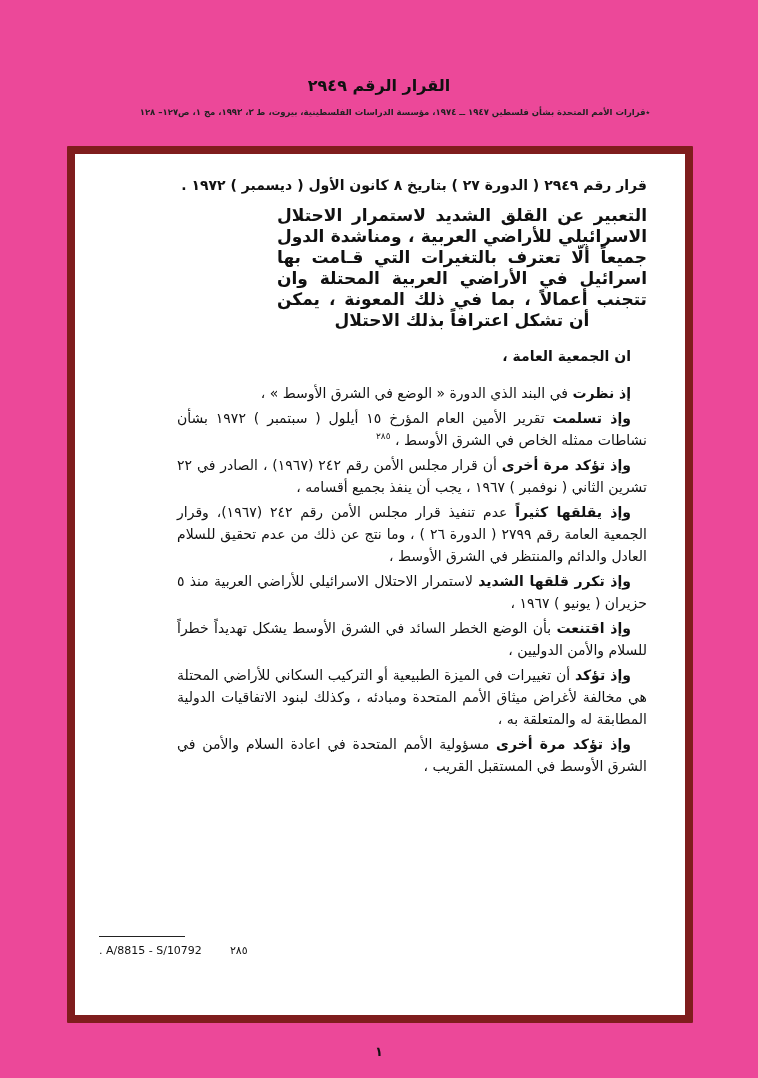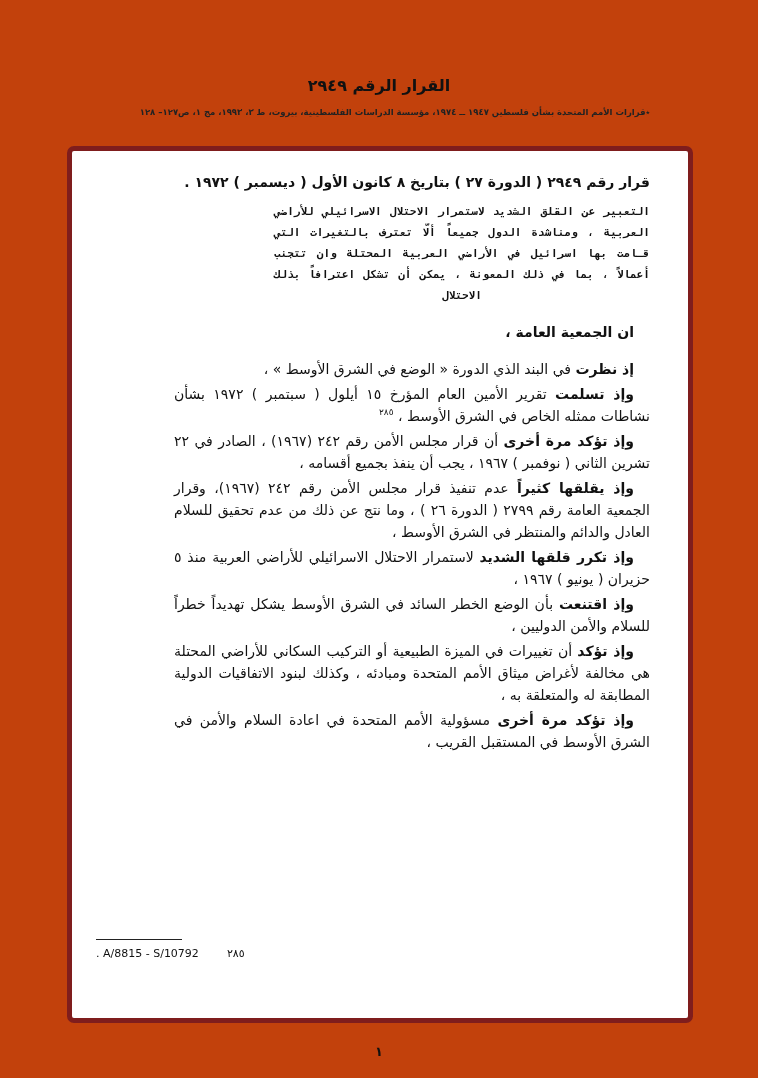--- a/index.html
+++ b/index.html
@@ -3,51 +3,51 @@
 <meta charset="utf-8">
 <style>
   * { margin:0; padding:0; box-sizing:border-box; }
   html,body { background:#ffffff; }
   body {
     width:758px; height:1078px; position:relative;
     font-family:"DejaVu Sans", sans-serif;
     color:#111;
     overflow:hidden;
   }
-  .page { position:absolute; inset:0; background:#c2410c;padding-left:36px; }
+  .page { position:absolute; inset:0; background:#ec4899;padding-left:36px; }
 
   .doc-title {
     position:absolute; top:76px; left:0; width:100%;
     text-align:center; direction:rtl;
     font-size:16px; font-weight:bold; letter-spacing:0.5px;
   }
   .citation {
     position:absolute; top:107px; left:16px; width:100%;
     text-align:center; direction:rtl;
     font-size:8.5px; font-weight:bold; color:#222;
   }
 
   .green-box {
     position:absolute; left:67px; top:146px;
     width:626px; height:877px;
-    border:5px solid #7f1d1d; border-radius:7px;
+    border:8px solid #7f1d1d; border-radius:1px;
     background:#ffffff;
     padding:20px 38px 0 102px;
   }
   .box-content {
     direction:rtl;
     text-align:justify;
     font-size:14px; line-height:22px;
   }
   .res-heading { font-weight:bold; margin-bottom:9px; }
   .res-subject {
     font-weight:bold;
     margin:0 0 14px 100px;
-    font-size:11px; line-height:21px;
-    text-align:justify; text-align-last:center;font-family:Liberation Mono, monospace;
+    font-size:17px; line-height:21px;
+    text-align:justify; text-align-last:center;
   }
   .res-opening { font-weight:bold; margin:14px 0 15px; text-indent:16px; }
   .res-para { margin-bottom:3px; text-indent:16px; }
   .res-para b { font-weight:bold; }
   .fnref-sup { font-size:9px; vertical-align:super; line-height:0; }
 
   .footnote { position:absolute; left:24px; bottom:58px; direction:ltr; }
   .fn-rule { width:86px; border-top:1.5px solid #222; margin-bottom:7px; }
   .fn-line { display:flex; align-items:baseline; gap:28px; font-size:11px;text-align:right; }
   .fn-sym { direction:rtl; unicode-bidi:isolate; }

